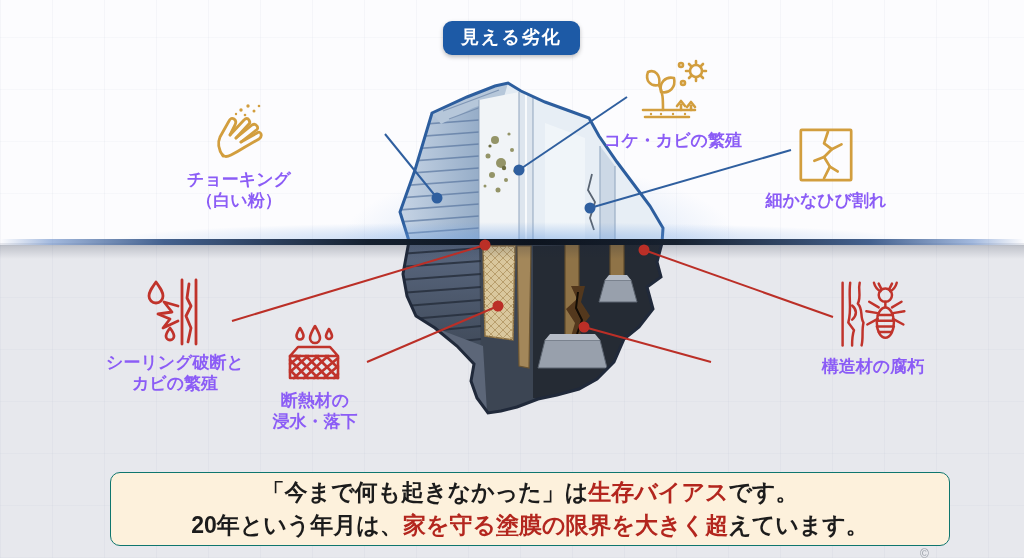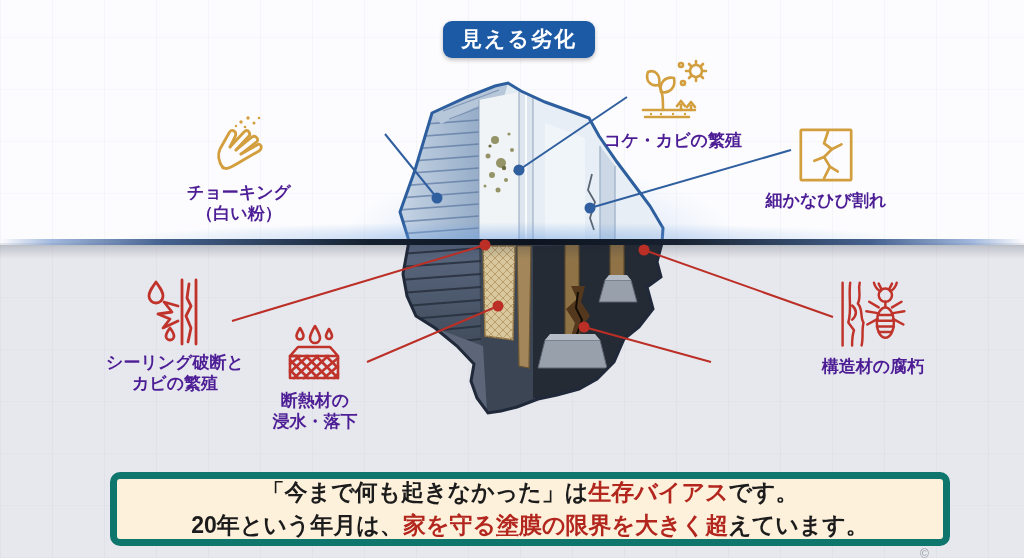--- a/index.html
+++ b/index.html
@@ -23,33 +23,33 @@
     background:linear-gradient(90deg, rgba(100,140,200,0) 0%, rgba(90,130,195,.55) 5%,
       #44618e 16%, #15202f 36%, #0d141f 52%, #17212f 66%, #44618e 85%,
       rgba(90,130,195,.55) 95%, rgba(100,140,200,0) 100%);}
   .water-shade{position:absolute;left:0;top:245px;width:1024px;height:14px;
     background:linear-gradient(to bottom, rgba(25,35,55,.20), rgba(25,35,55,0));}
   
   .house{position:absolute;left:395px;top:78px;width:280px;height:345px;}
   
   .overlay{position:absolute;left:0;top:0;width:1024px;height:558px;pointer-events:none;}
   
-  .badge{position:absolute;color:#fff;font-weight:800;font-size:21px;line-height:1;
+  .badge{position:absolute;color:#fff;font-weight:800;font-size:18px;line-height:1;
     padding:7px 18px 9px;border-radius:9px;letter-spacing:2px;
     box-shadow:0 2px 4px rgba(0,0,0,.25);white-space:nowrap;}
   .badge.blue{left:443px;top:21px;background:#1d5aa6;}
   .badge.red{left:432px;top:417px;background:#c6231b;}
   
   .callout{position:absolute;width:170px;display:flex;flex-direction:column;align-items:center;}
-  .callout .clabel{font-weight:800;font-size:17px;color:#4c1d95;text-align:center;
+  .callout .clabel{font-weight:800;font-size:17px;color:#8b5cf6;text-align:center;
     line-height:1.22;margin-top:5px;white-space:nowrap;}
   .callout .clabel span{display:block;}
   
   .banner{position:absolute;left:110px;top:472px;width:840px;height:74px;box-sizing:border-box;
-    background:#fdf1dc;border:7px solid #0f766e;border-radius:10px;
+    background:#fdf1dc;border:1px solid #0f766e;border-radius:10px;
     display:flex;flex-direction:column;align-items:center;justify-content:center;}
   .banner .bline{font-weight:800;font-size:23px;line-height:33px;color:#1c1c1c;white-space:nowrap;}
   .banner .hl{color:#b3261e;}
   .watermark{position:absolute;left:920px;top:547px;font-size:12px;color:#9aa0a8;}
   svg{display:block;}
 </style>
 </head>
 <body>
 
 <div class="stage">
@@ -164,21 +164,21 @@
         <circle cx="498" cy="306" r="4.5"></circle>
       <line x1="711" y1="362" x2="584" y2="327"></line>
         <circle cx="584" cy="327" r="4.5"></circle>
       <line x1="833" y1="317" x2="644" y2="250"></line>
         <circle cx="644" cy="250" r="4.5"></circle>
     </g>
   </svg>
 
   <div class="badge blue">見える劣化</div>
 
-  <div class="callout" style="left:154px;top:110px;">
+  <div class="callout" style="left:154px;top:98px;font-family:Liberation Mono, monospace;">
     <svg width="64" height="68" viewBox="0 0 64 68">
       <g stroke="#d29e3e" stroke-width="2.8" fill="none" stroke-linecap="round" stroke-linejoin="round">
         <path d="M16 58 q-7 -10 -3 -19 l9 -16 q2 -4 5 -2 t1 6 l-5 10"></path>
         <path d="M23 37 l14 -15 q3 -3 5 0 t-1 5 l-12 13"></path>
         <path d="M29 40 l16 -13 q3 -2 5 1 t-2 5 l-14 11"></path>
         <path d="M34 44 l16 -9 q3 -2 4 1 t-2 5 l-14 8 q-8 5 -14 8 q-6 3 -8 0"></path>
       </g>
       <g fill="#d29e3e">
         <circle cx="34" cy="12" r="1.7"></circle>
           <circle cx="41" cy="8" r="1.7"></circle>

